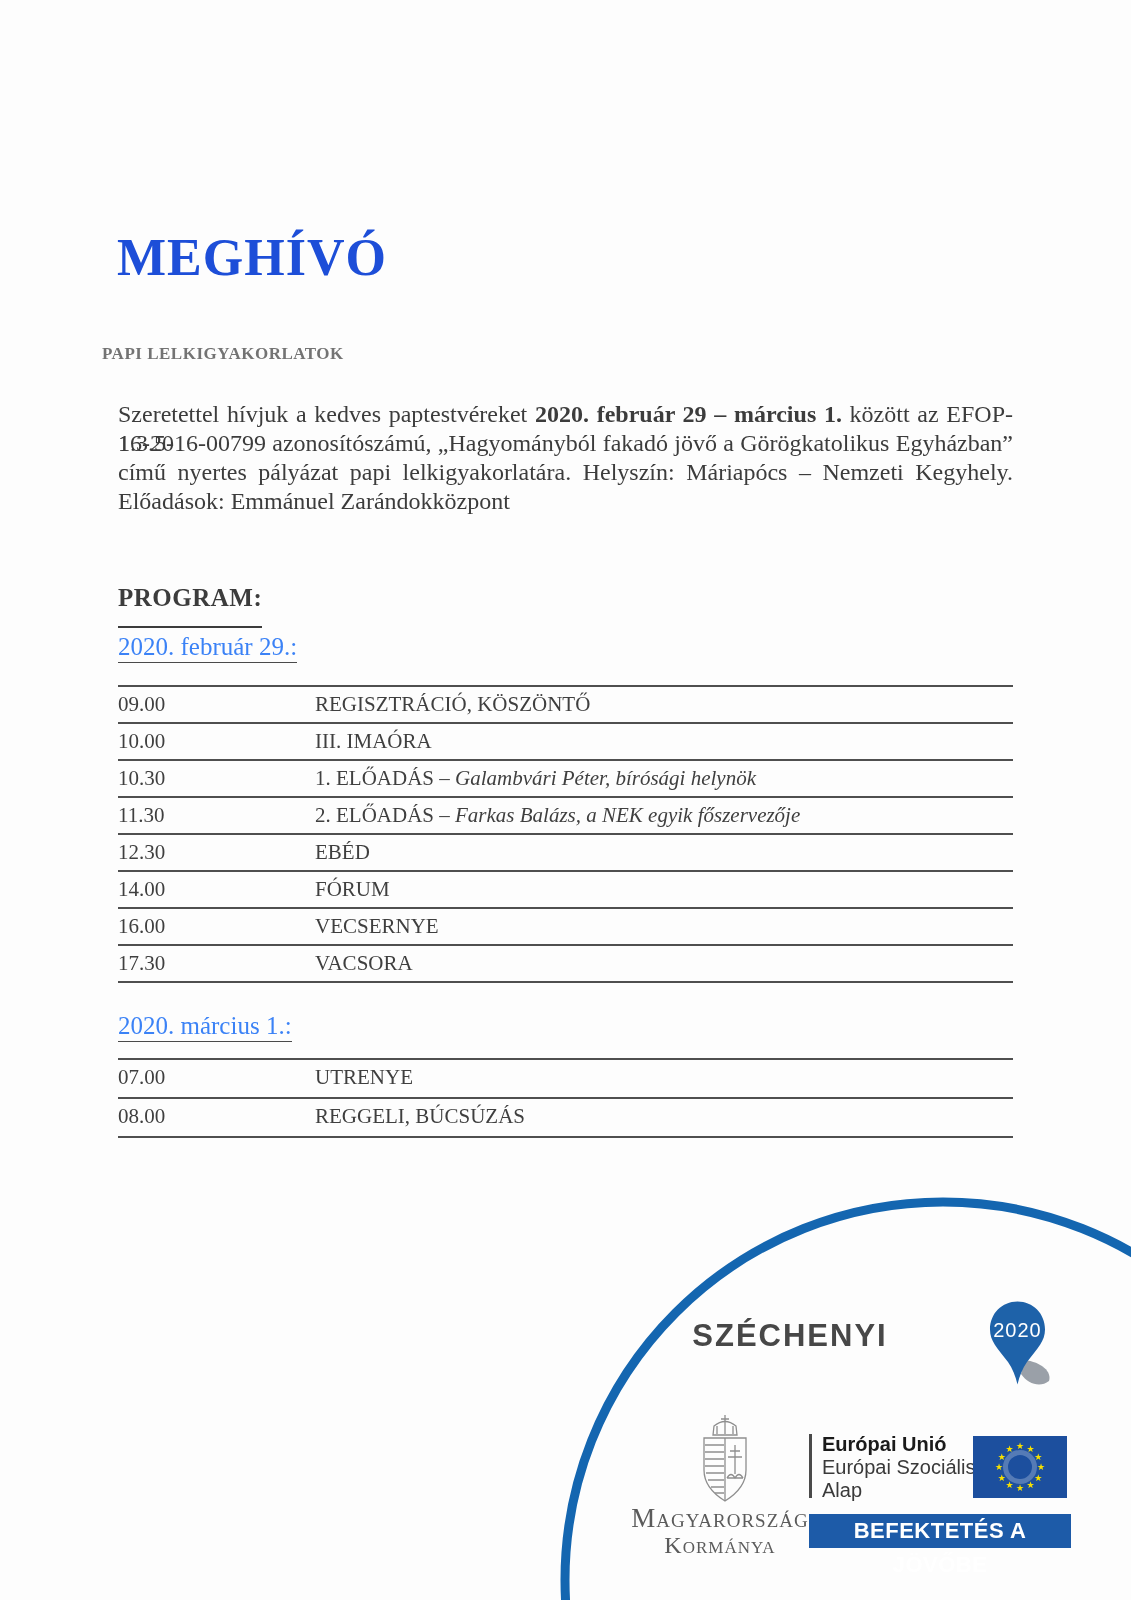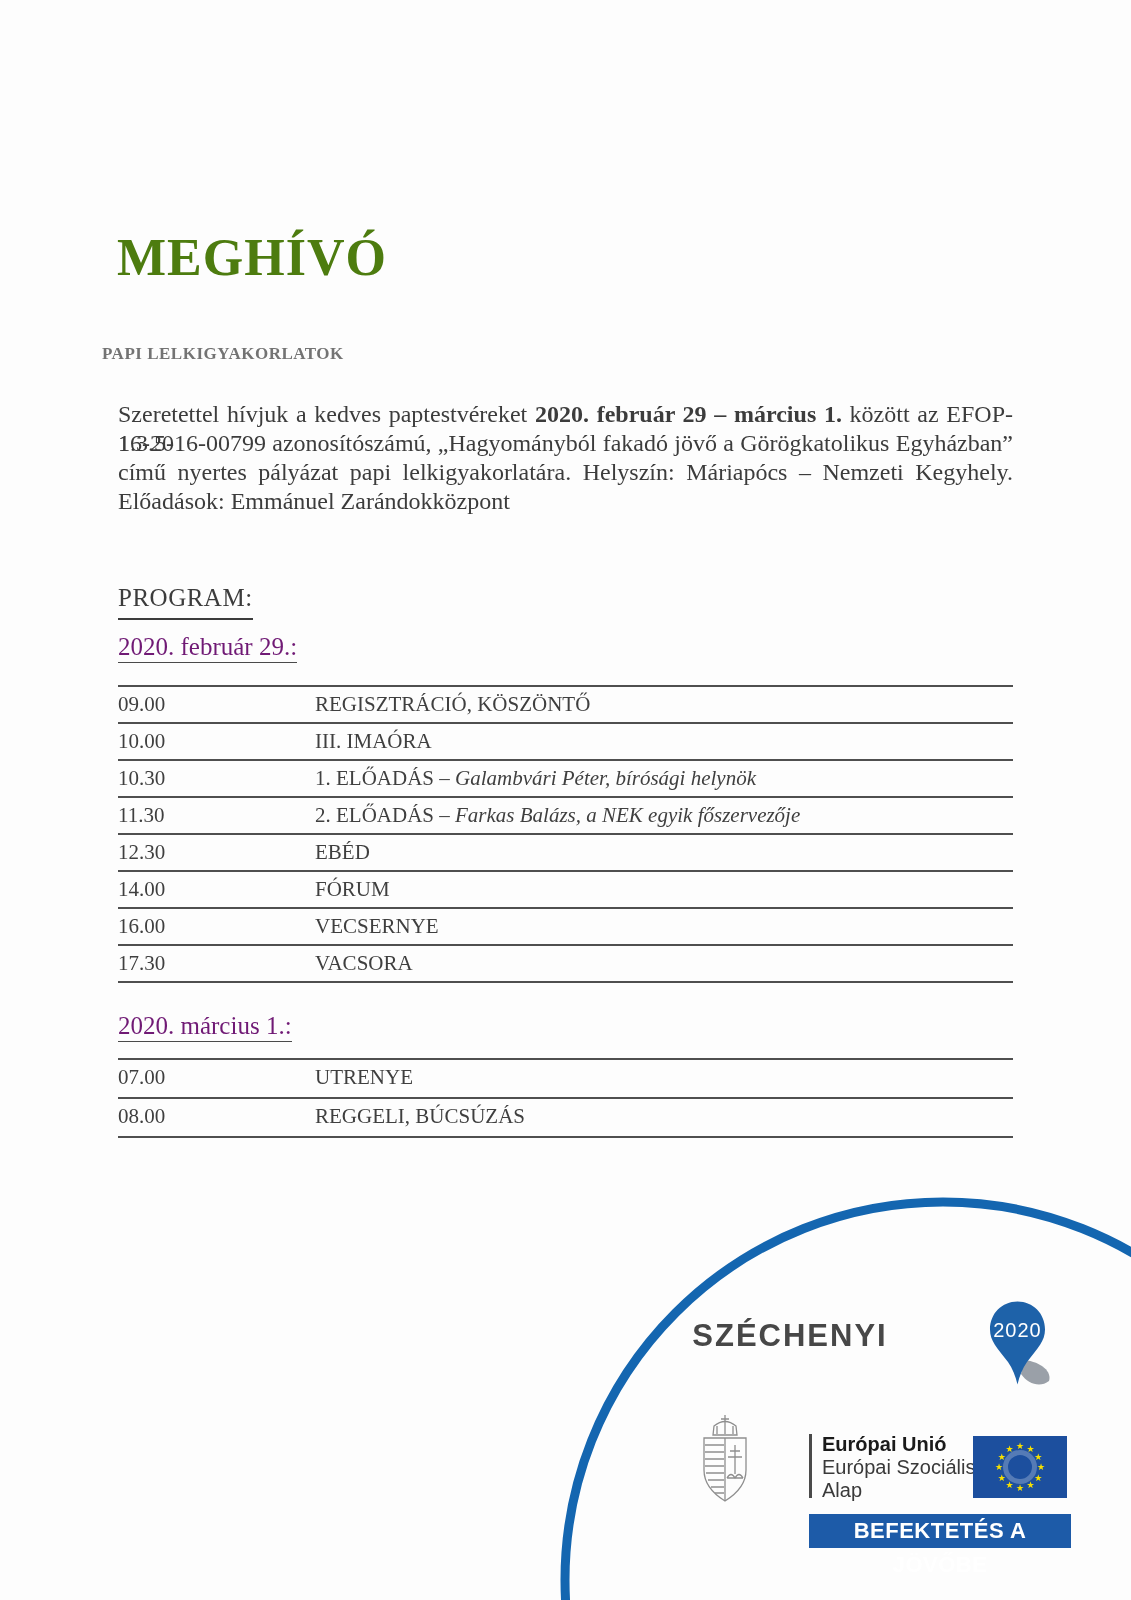--- a/index.html
+++ b/index.html
@@ -9,35 +9,35 @@
     background:#fdfdfd;
     overflow:hidden;
     font-family:"Liberation Serif","DejaVu Serif",serif;
     color:#3d3d3d;
   }
   .abs{position:absolute;}
   
   .title{
     left:117px;top:228px;
     font-size:52px;line-height:60px;font-weight:bold;
-    color:#4d7c0f;letter-spacing:1px;
+    color:#1d4ed8;letter-spacing:1px;
   }
   .subtitle{
     left:102px;top:344px;
     font-size:17px;font-weight:bold;color:#737373;letter-spacing:0.5px;
   }
   
   .intro{left:118px;top:400px;width:895px;font-size:24px;color:#3c3c3c;}
   .intro .line{height:29px;line-height:29px;}
   .intro .line.just{text-align:justify;text-align-last:justify;}
   .intro b{font-weight:bold;}
   
   .program-heading{left:118px;top:584px;font-size:25px;color:#3c3c3c;}
-  .program-heading span{display:inline-block;font-weight:normal;border-bottom:2.5px solid #3c3c3c;padding-bottom:6px;letter-spacing:0.5px;}
-  .day-label{font-size:25px;color:#701a75;}
+  .program-heading span{display:inline-block;font-weight:bold;border-bottom:2.5px solid #3c3c3c;padding-bottom:14px;letter-spacing:0.5px;}
+  .day-label{font-size:25px;color:#3b82f6;}
   .day-label span{display:inline-block;border-bottom:1.5px solid #4a4a4a;padding-bottom:1px;}
   .day1-label{left:118px;top:633px;}
   .day2-label{left:118px;top:1012px;}
   
   .sched{left:118px;width:895px;font-size:21px;color:#3f3f3f;}
   .sched1{top:685px;}
   .sched2{top:1058px;}
   .sched .row{border-top:2px solid #4f4f4f;height:33px;padding-top:2px;line-height:31px;white-space:nowrap;overflow:hidden;}
   .sched2 .row{height:35px;}
   .sched .row:last-child{border-bottom:2px solid #4f4f4f;}
@@ -129,20 +129,24 @@
       <path d="M18,12 Q29,3 40,12 L41,21 H17 Z"></path>
       <path d="M21,12 V20 M29,10 V20 M37,12 V20"></path>
       <path d="M8,24 H50 V56 Q50,74 29,87 Q8,74 8,56 Z"></path>
       <path d="M29,24 V87"></path>
       <path d="M9,31 H28 M9,38 H28 M9,45 H28 M9,52 H28 M10,59 H28 M12,66 H28 M15,73 H28 M19,79 H28"></path>
       <path d="M39,31 V60 M34,37 H44 M32,43 H46"></path>
       <path d="M31,64 q4,-7 8,0 q4,-7 8,0 M31,64 h16"></path>
     </g>
   </svg>
 
+  <div class="abs gov">
+    <div class="l1">Magyarország</div>
+    <div class="l2">Kormánya</div>
+  </div>
 
   <div class="abs eu-bar"></div>
   <div class="abs eu-text">
     <div class="l1">Európai Unió</div>
     <div class="l2">Európai Szociális</div>
     <div class="l3">Alap</div>
   </div>
 
   <div class="abs flag">
     <svg width="94" height="62" viewBox="0 0 94 62" xmlns="http://www.w3.org/2000/svg">

